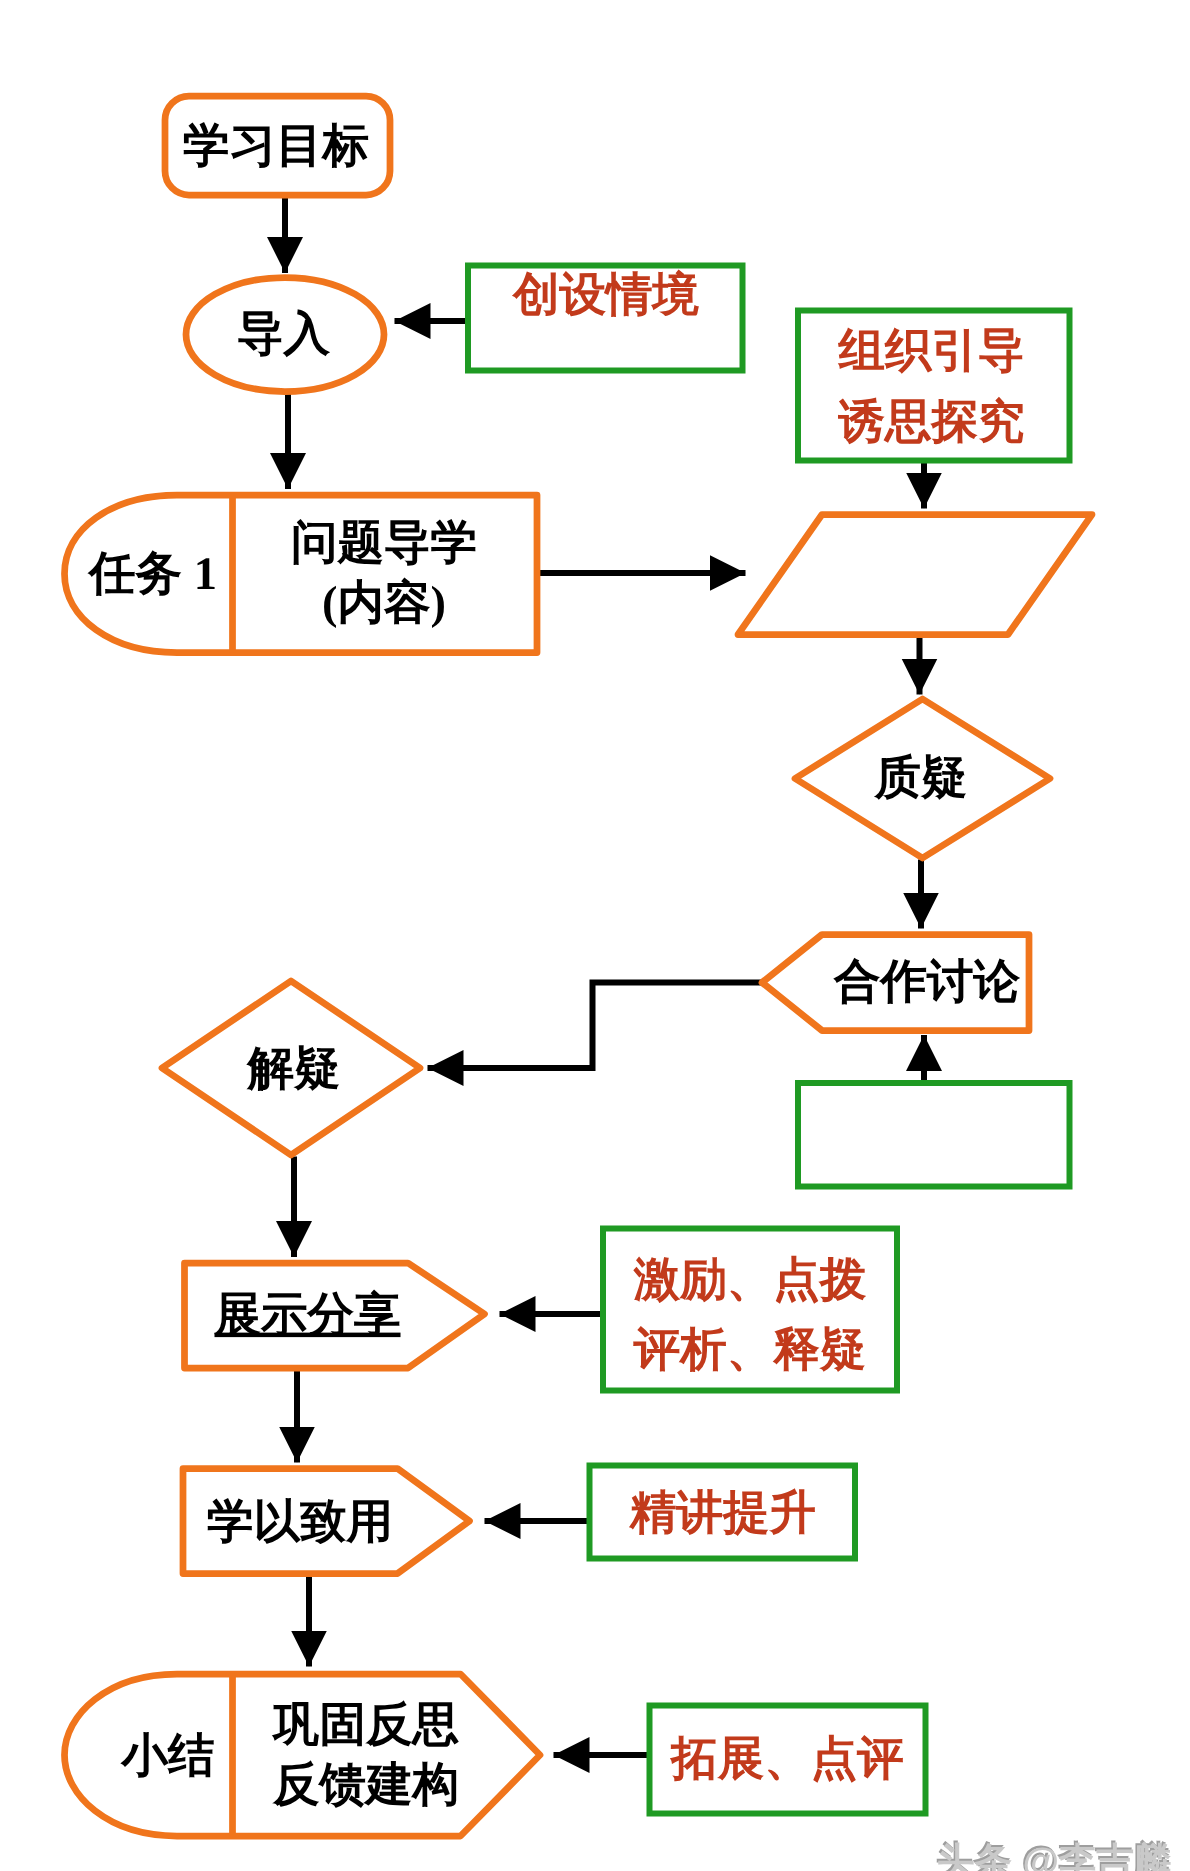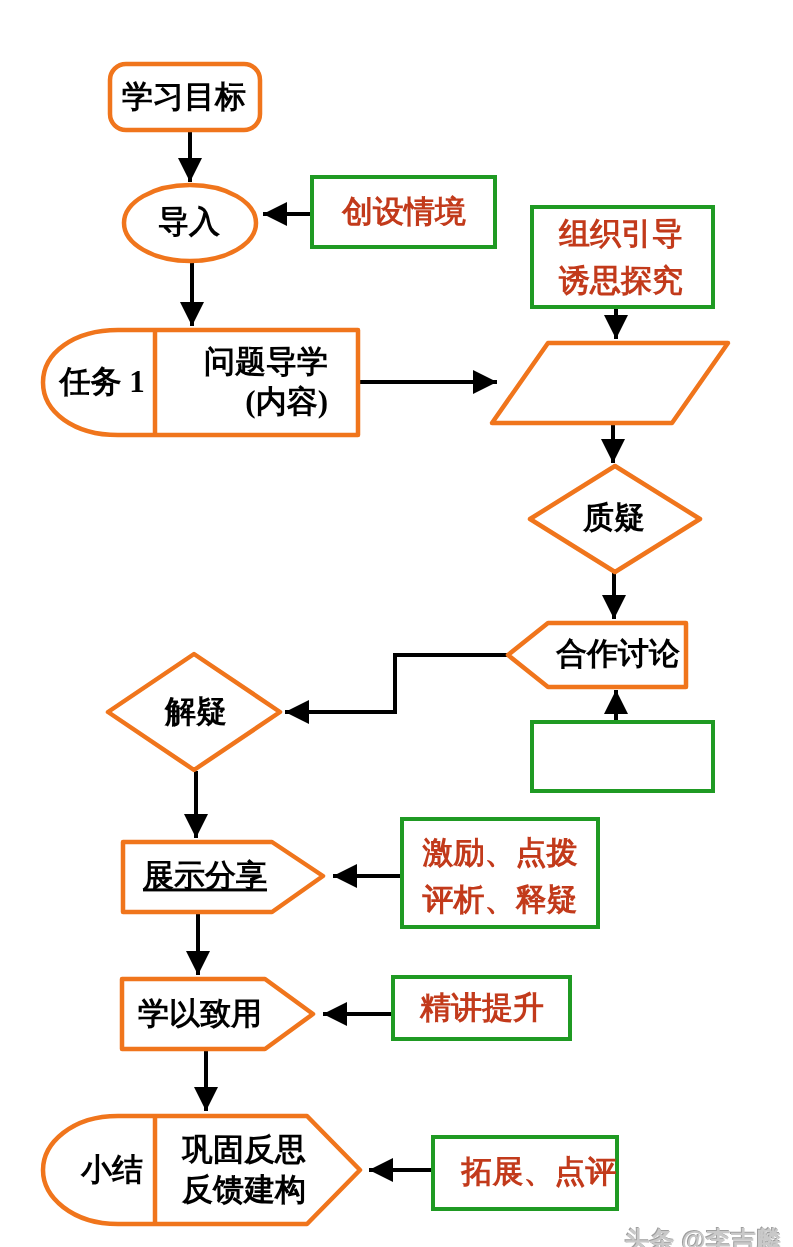--- a/index.html
+++ b/index.html
@@ -88,42 +88,42 @@
       <rect x="532" y="698" width="181" height="69"></rect>
       <rect x="402" y="795" width="196" height="108"></rect>
       <rect x="393" y="953" width="177" height="62"></rect>
       <rect x="433" y="1113" width="184" height="72"></rect>
     </g>
   </svg>
 
   <div class="lbl" style="left:184px;top:73px;">学习目标</div>
   <div class="lbl" style="left:189px;top:198px;text-align:right;">导入</div>
   <div class="lbl" style="left:102px;top:358px;">任务 1</div>
-  <div class="lbl two-o" style="left:266px;top:358px;text-align:right;">
+  <div class="lbl two-o" style="left:256px;top:358px;">
     <div>问题导学</div>
     <div>(内容)</div>
   </div>
   <div class="lbl" style="left:614px;top:494px;">质疑</div>
   <div class="lbl" style="left:618px;top:630px;">合作讨论</div>
   <div class="lbl" style="left:196px;top:688px;">解疑</div>
   <div class="lbl" style="left:205px;top:852px;text-decoration:underline;">展示分享</div>
   <div class="lbl" style="left:200px;top:990px;">学以致用</div>
   <div class="lbl" style="left:112px;top:1146px;">小结</div>
   <div class="lbl two-o" style="left:244px;top:1146px;">
     <div>巩固反思</div>
     <div>反馈建构</div>
   </div>
 
-  <div class="lbl red" style="left:404px;top:188px;">创设情境</div>
+  <div class="lbl red" style="left:404px;top:172px;">创设情境</div>
   <div class="lbl red two-g" style="left:621px;top:233px;">
     <div>组织引导</div>
     <div>诱思探究</div>
   </div>
   <div class="lbl red two-g" style="left:500px;top:852px;">
     <div>激励、点拨</div>
     <div>评析、释疑</div>
   </div>
   <div class="lbl red" style="left:482px;top:984px;text-align:center;">精讲提升</div>
-  <div class="lbl red" style="left:539px;top:1148px;">拓展、点评</div>
+  <div class="lbl red" style="left:525px;top:1148px;">拓展、点评</div>
 
   <div class="watermark">头条 @李吉麟</div>
 
 </div>
 
 </body></html>

